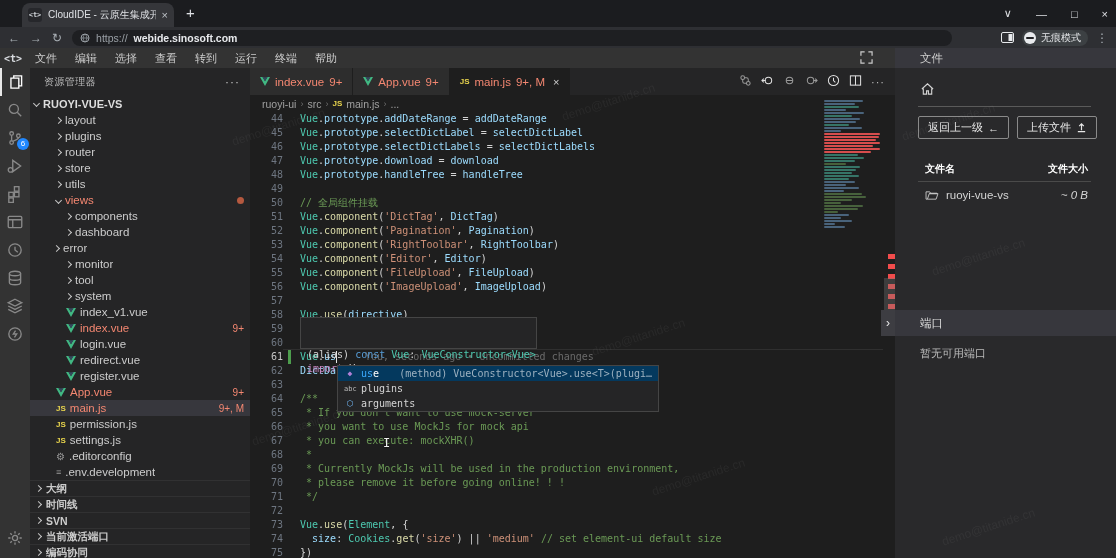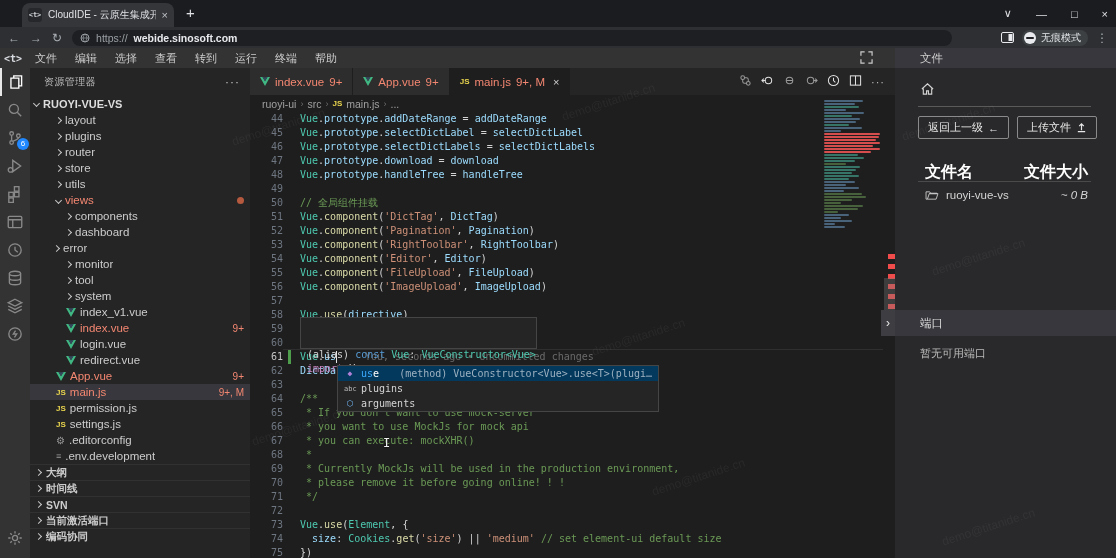--- a/index.html
+++ b/index.html
@@ -119,21 +119,21 @@
     font:12px "DejaVu Sans Mono",monospace; text-shadow:0 0 2px #000; }
 
   
   .rpanel { position:absolute; left:895px; top:68px; width:221px; height:490px; background:#29292b; color:#d4d4d4; }
   .homeic { position:absolute; left:25px; top:14px; }
   .rp-hr { position:absolute; left:23px; top:38px; width:173px; height:1px; background:#5a5a5a; }
   .rp-btns { position:absolute; left:23px; top:48px; display:flex; gap:8px; }
   .rbtn { border:1px solid #8a8a8a; border-radius:2px; background:transparent; color:#e8e8e8;
     font-size:11px; padding:3px 9px; display:flex; align-items:center; gap:5px; }
   .rp-cols { position:absolute; left:30px; top:94px; width:163px; display:flex; justify-content:space-between;
-    font-weight:bold; font-size:16px; color:#ffffff; }
+    font-weight:bold; font-size:10px; color:#ffffff; }
   .rp-colline { position:absolute; left:23px; top:113px; width:173px; height:1px; background:#4a4a4a; }
   .rp-row { position:absolute; left:30px; top:121px; width:163px; display:flex; align-items:center; gap:7px; font-size:11.5px; }
   .rp-row .sz { margin-left:auto;font-style:italic; }
   .ports-head { position:absolute; left:0; top:242px; width:221px; height:26px; background:#37373d;
     line-height:26px; padding-left:25px; font-size:11.5px; color:#dddddd; }
   .ports-empty { position:absolute; left:25px; top:278px; font-size:11px; color:#bbbbbb; }
 
   .wm { position:absolute; color:rgba(220,220,220,.06); font-size:12px; transform:rotate(-18deg); pointer-events:none; }
 </style>
 </head>
@@ -345,20 +345,27 @@
             <path d="M2.5 0h2L5 1 5.5 0h2L5 4.3z" fill="#35495e"></path>
           </svg>
           <span class="lbl">login.vue</span>
         </div>
         <div class="trow  " style="padding-left:36px">
           <svg width="10" height="9" viewBox="0 0 10 9" style="flex:0 0 auto">
             <path d="M0 0h2.5L5 4.3 7.5 0H10L5 9z" fill="#41b883"></path>
             <path d="M2.5 0h2L5 1 5.5 0h2L5 4.3z" fill="#35495e"></path>
           </svg>
           <span class="lbl">redirect.vue</span>
+        </div>
+        <div class="trow  " style="padding-left:36px">
+          <svg width="10" height="9" viewBox="0 0 10 9" style="flex:0 0 auto">
+            <path d="M0 0h2.5L5 4.3 7.5 0H10L5 9z" fill="#41b883"></path>
+            <path d="M2.5 0h2L5 1 5.5 0h2L5 4.3z" fill="#35495e"></path>
+          </svg>
+          <span class="lbl">register.vue</span>
         </div>
         <div class="trow red " style="padding-left:26px">
           <svg width="10" height="9" viewBox="0 0 10 9" style="flex:0 0 auto">
             <path d="M0 0h2.5L5 4.3 7.5 0H10L5 9z" fill="#41b883"></path>
             <path d="M2.5 0h2L5 1 5.5 0h2L5 4.3z" fill="#35495e"></path>
           </svg>
           <span class="lbl">App.vue</span>
           <span class="tbadge">9+</span>
         </div>
         <div class="trow red sel" style="padding-left:26px">

